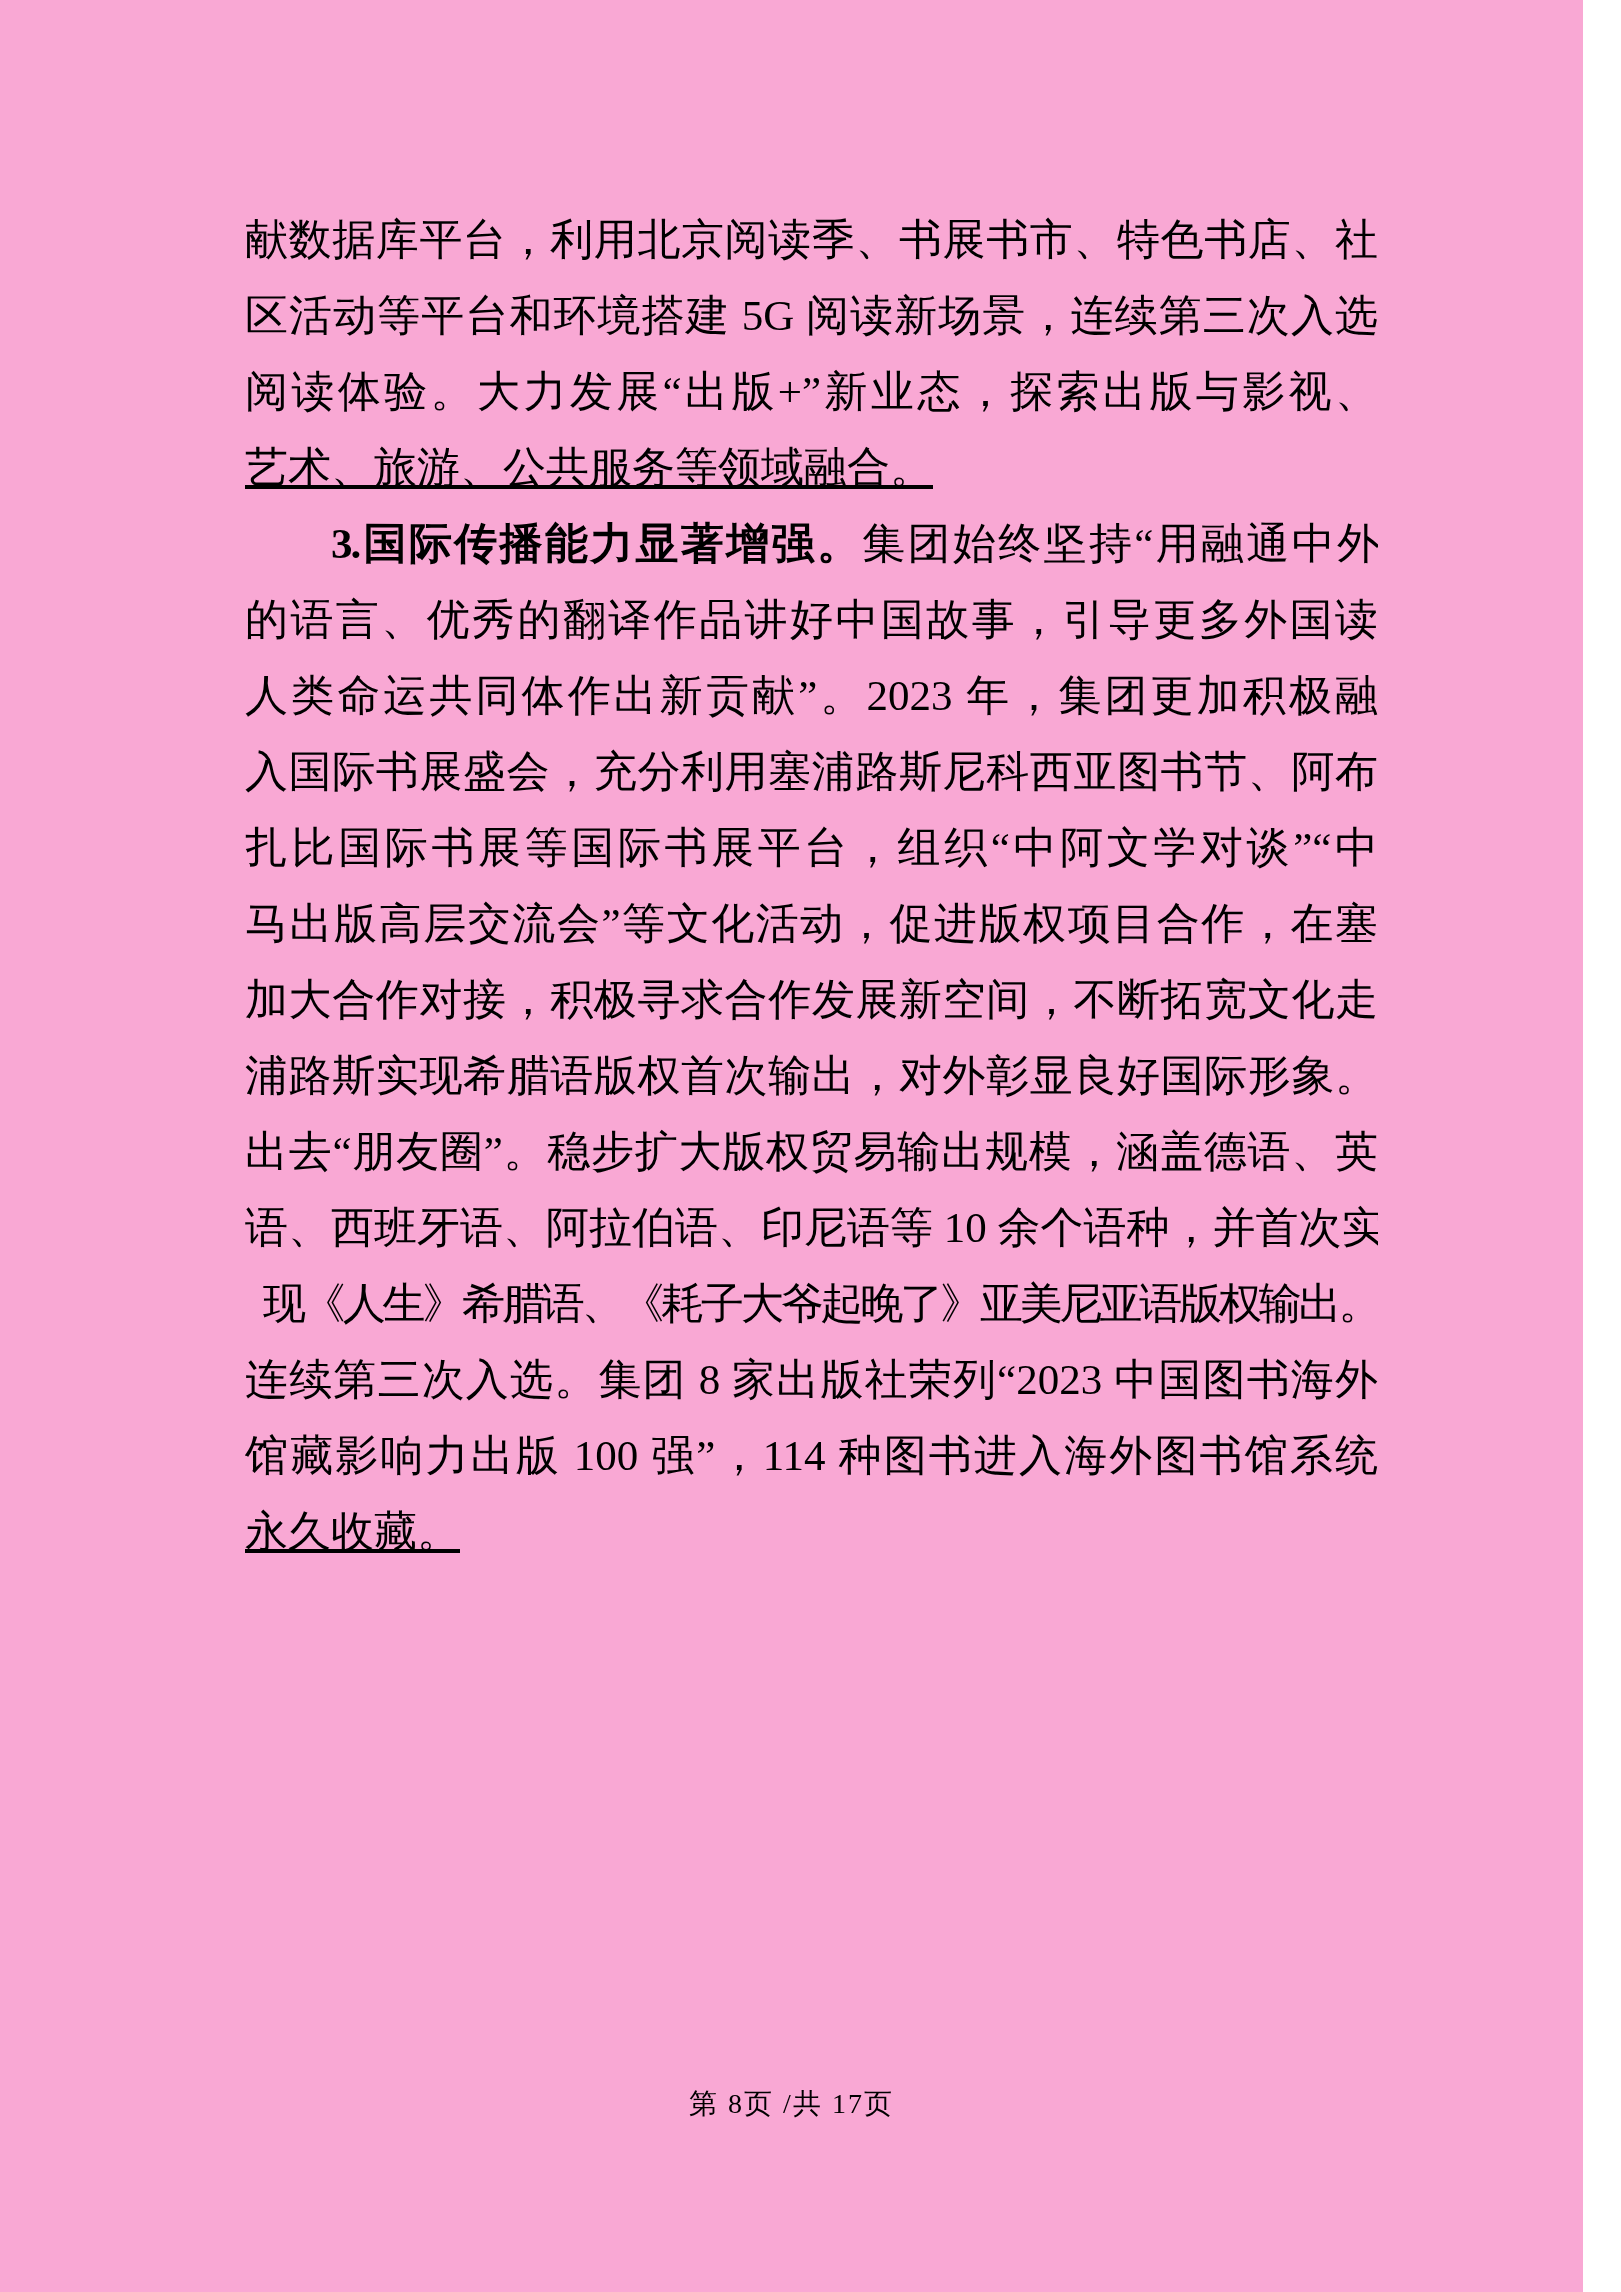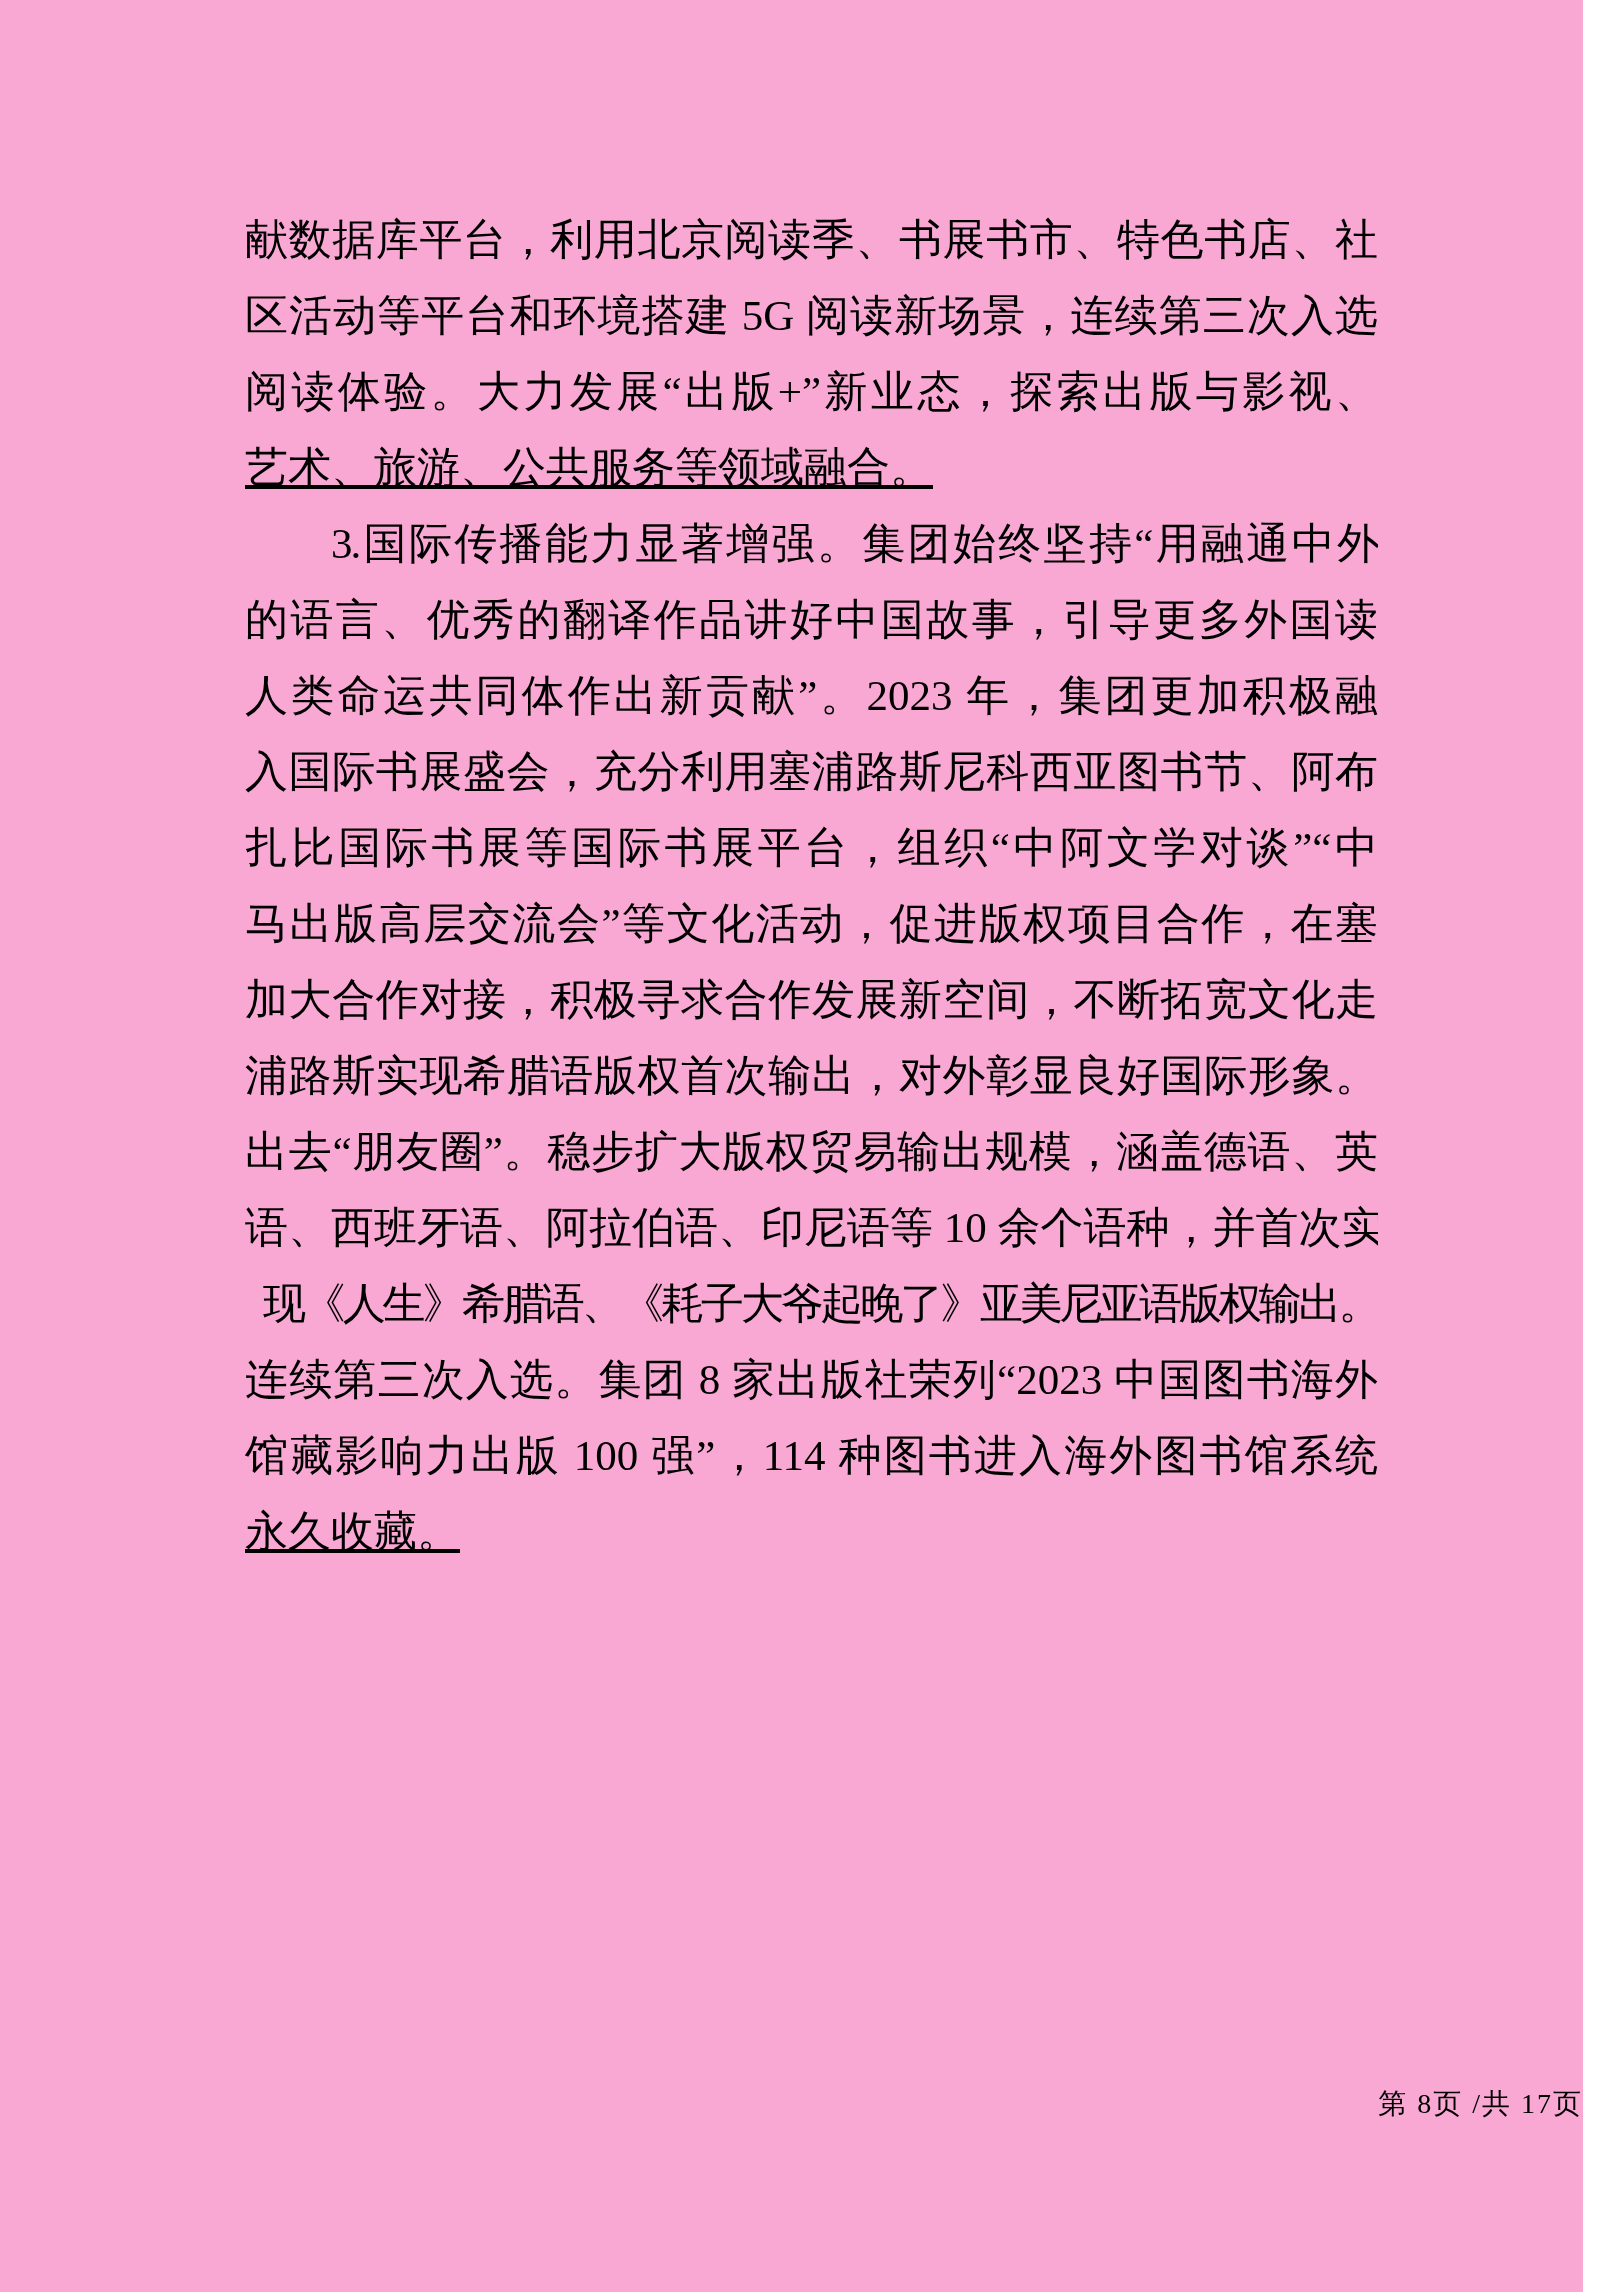--- a/index.html
+++ b/index.html
@@ -40,28 +40,28 @@
     text-indent: 86px;
   }
   .line.tight-1 {
     letter-spacing: -2px;
   }
   .line.tight-2 {
     letter-spacing: -3.4px;
     margin-left: 18px;
   }
   .bold-run {
-    font-weight: normal;
+    font-weight: bold;
   }
   .footer {
     position: absolute;
     left: 0;
     top: 2082px;
     width: 100%;
-    text-align: right;
+    text-align: center;
     font-size: 28px;
     line-height: 43px;
     letter-spacing: 2px;
   }
 </style>
 </head>
 <body>
 
 <div class="page">
 

